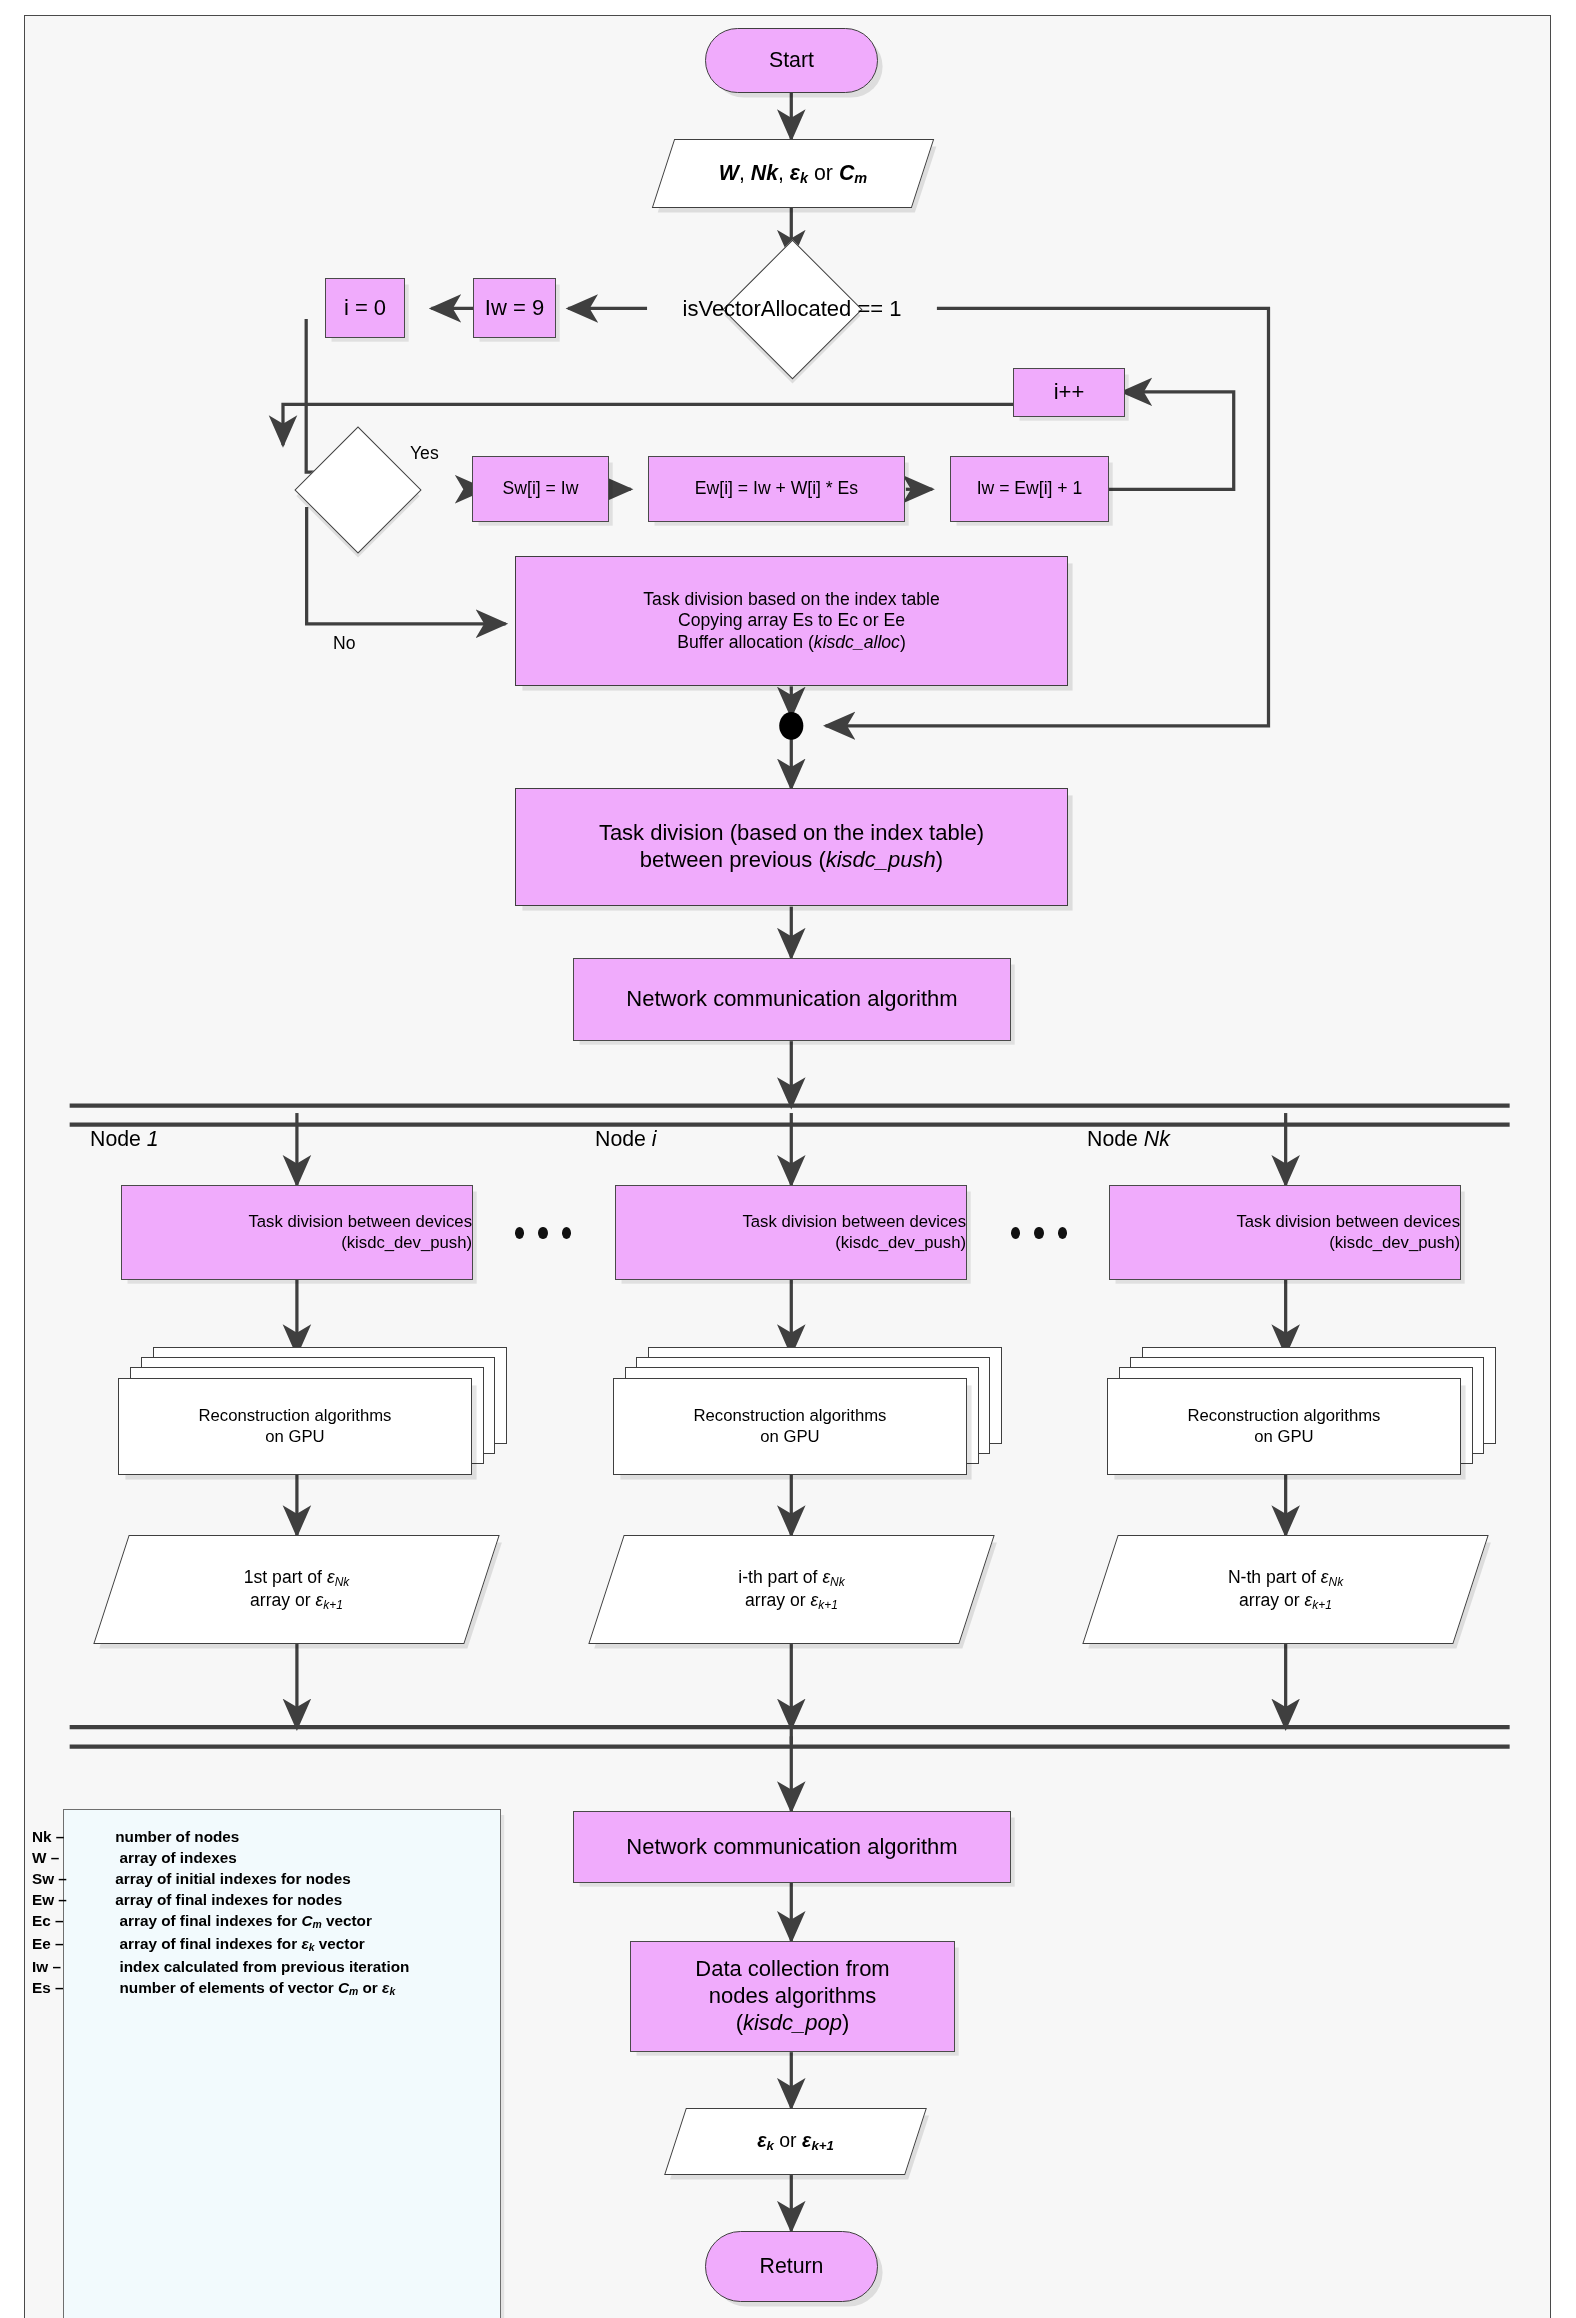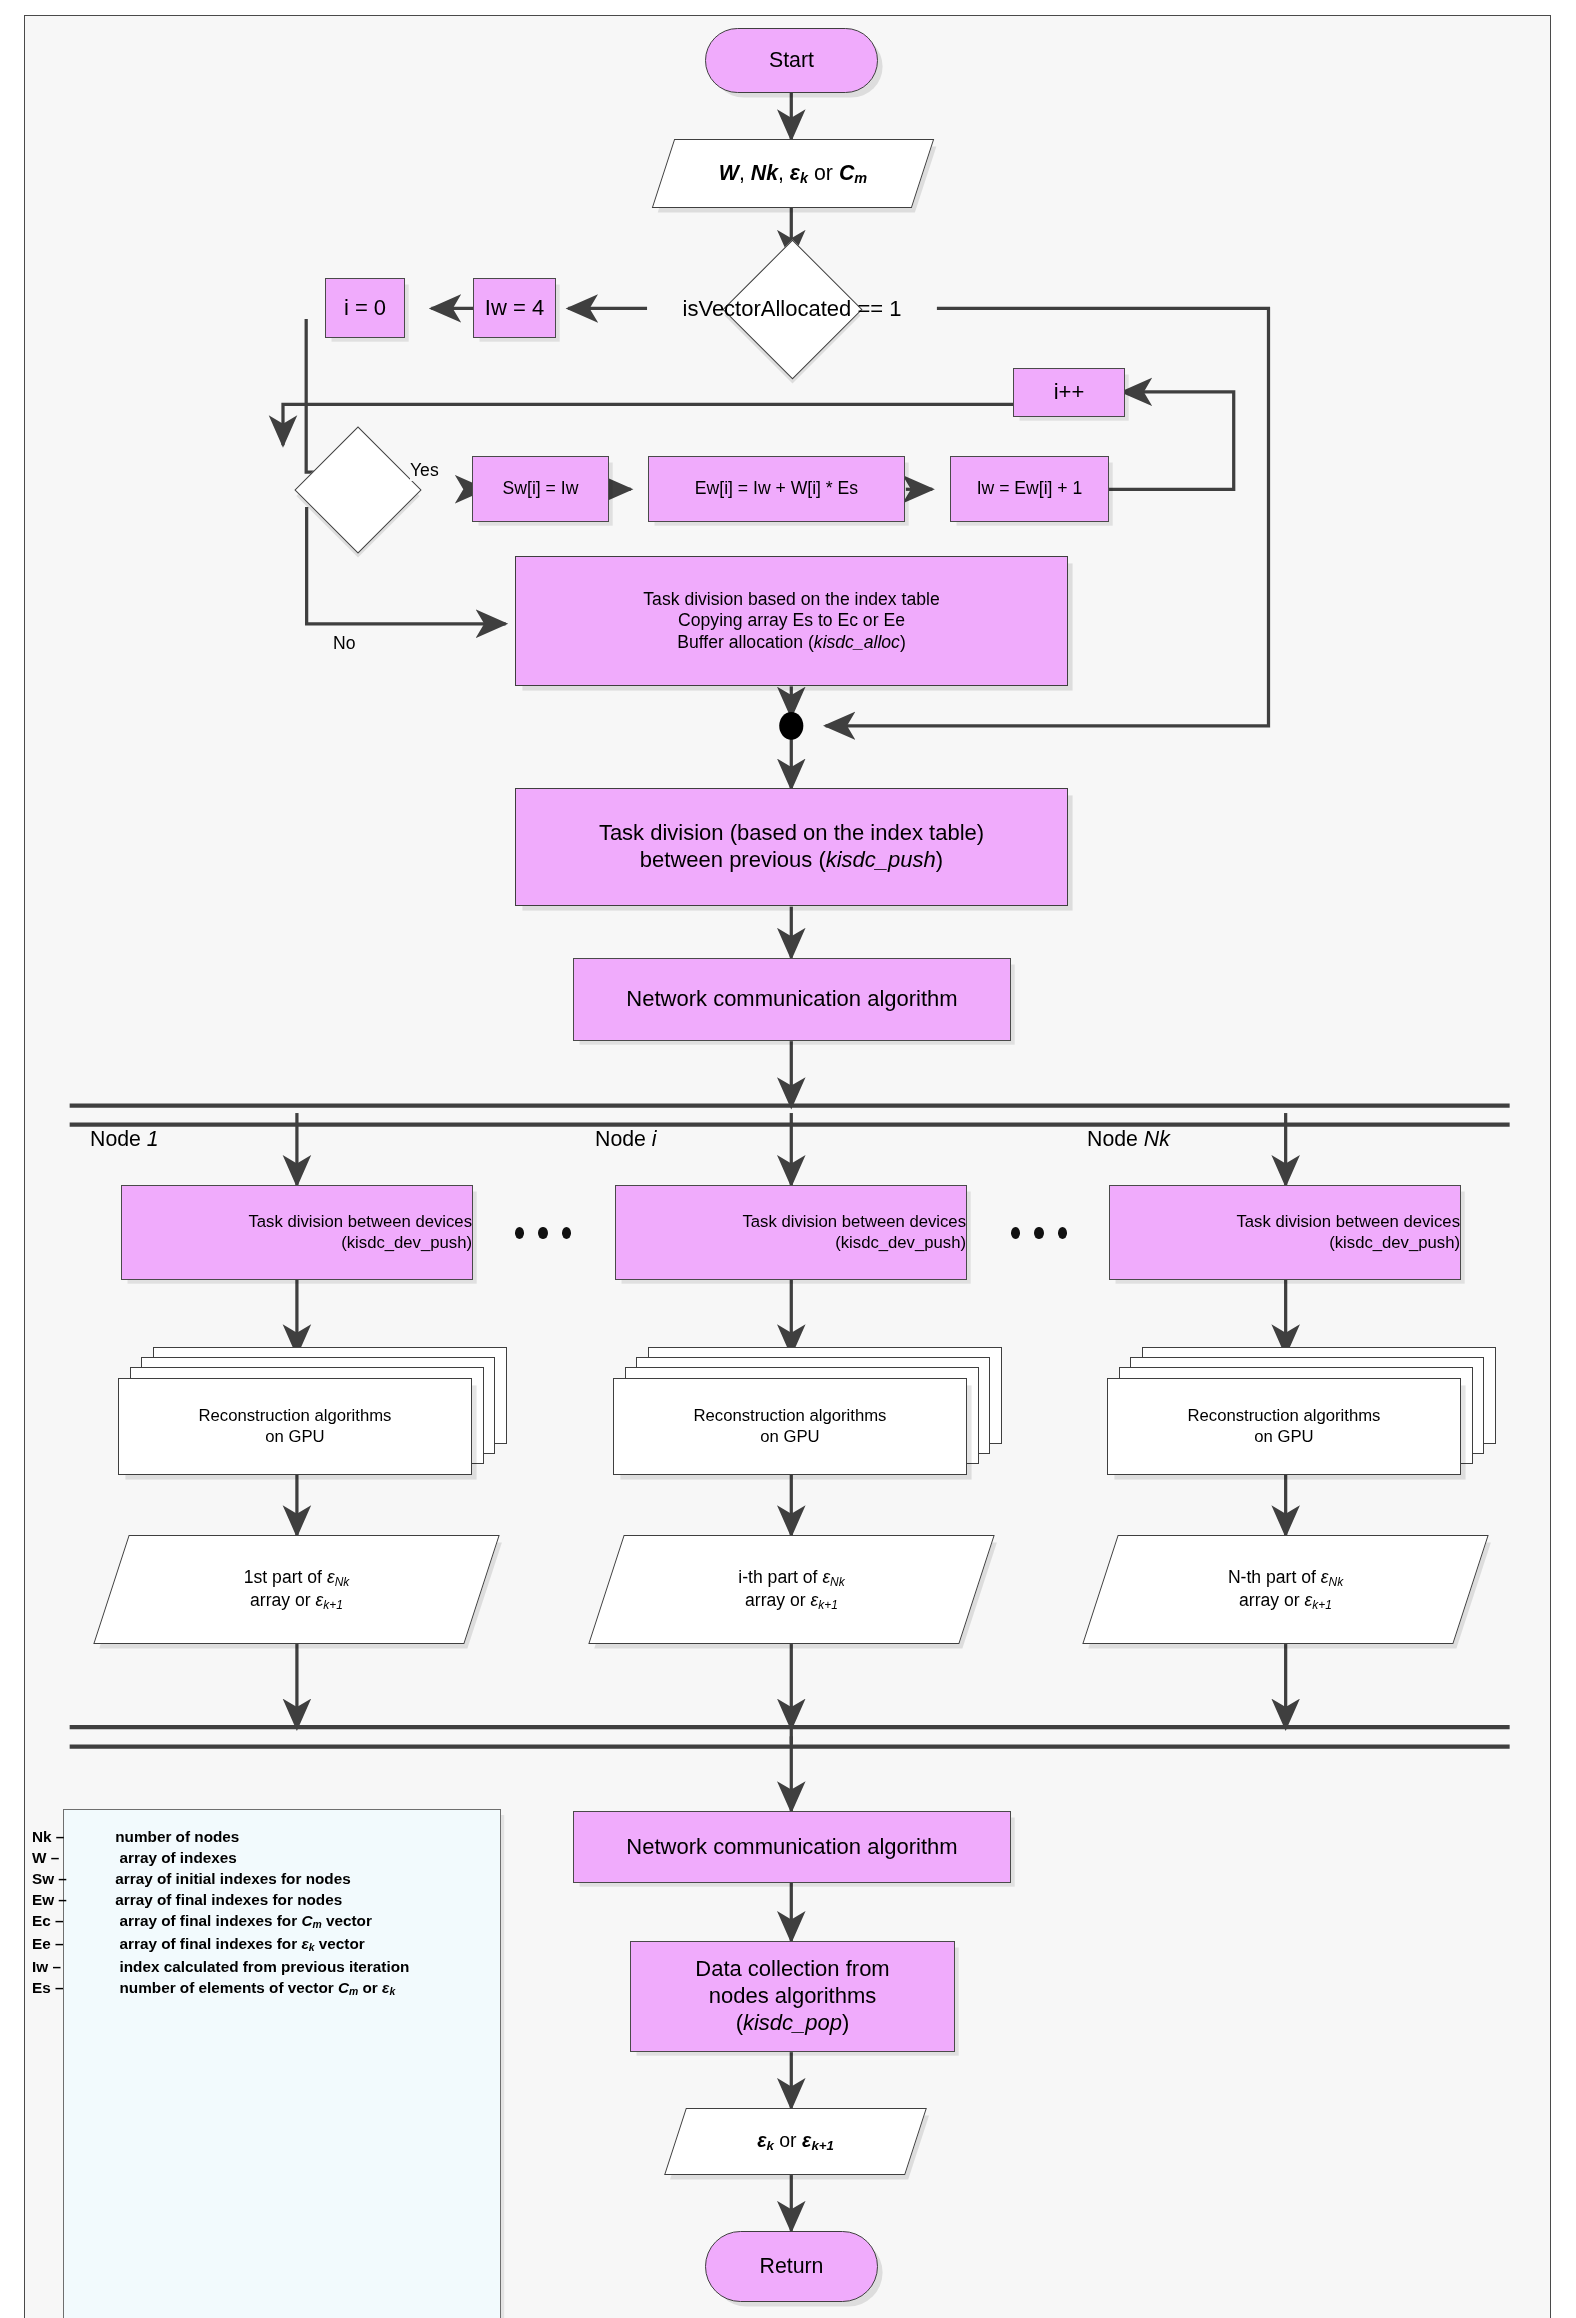--- a/index.html
+++ b/index.html
@@ -114,35 +114,35 @@
       <span><b class="bi">W</b>, <b class="bi">Nk</b>, <b class="bi">ε<sub>k</sub></b> or <b class="bi">C<sub>m</sub></b></span>
     </div>
   </div>
 
   <div class="dec" style="left:647px;top:260px;width:290px;height:97px;">
     <div class="shape" style="left:96px;top:0;width:97px;height:97px;"></div>
     <div class="txt f40">isVectorAllocated == 1</div>
   </div>
 
   <div class="node thin f40" style="left:473px;top:278px;width:83px;height:60px;">
-    <span>Iw = 4</span>
+    <span>Iw = 9</span>
   </div>
 
   <div class="node thin f40" style="left:325px;top:278px;width:80px;height:60px;">
     <span>i = 0</span>
   </div>
 
   <div class="node thin f40" style="left:1013px;top:368px;width:112px;height:49px;">
     <span>i++</span>
   </div>
 
   <div class="dec" style="left:269px;top:445px;width:204px;height:88px;">
     <div class="shape" style="left:44px;top:0;width:88px;height:88px;"></div>
   </div>
-  <div class="lbl f38" style="left:410px;top:460px;">Yes</div>
+  <div class="lbl f38" style="left:410px;top:443px;">Yes</div>
   <div class="lbl f38" style="left:333px;top:633px;">No</div>
 
   <div class="node thin f38" style="left:472px;top:456px;width:137px;height:66px;">
     <span>Sw[i] = Iw</span>
   </div>
 
   <div class="node thin f38" style="left:648px;top:456px;width:257px;height:66px;">
     <span>Ew[i] = Iw + W[i] * Es</span>
   </div>
 

